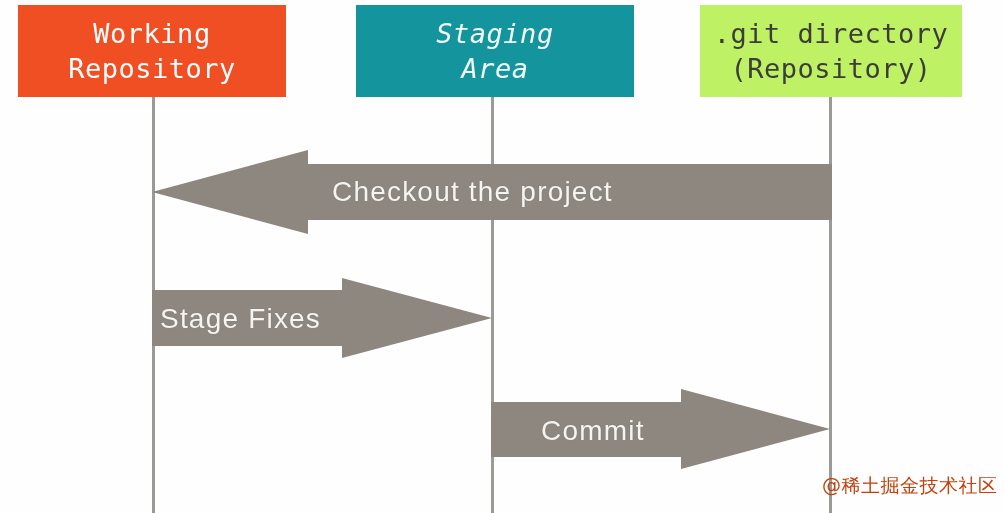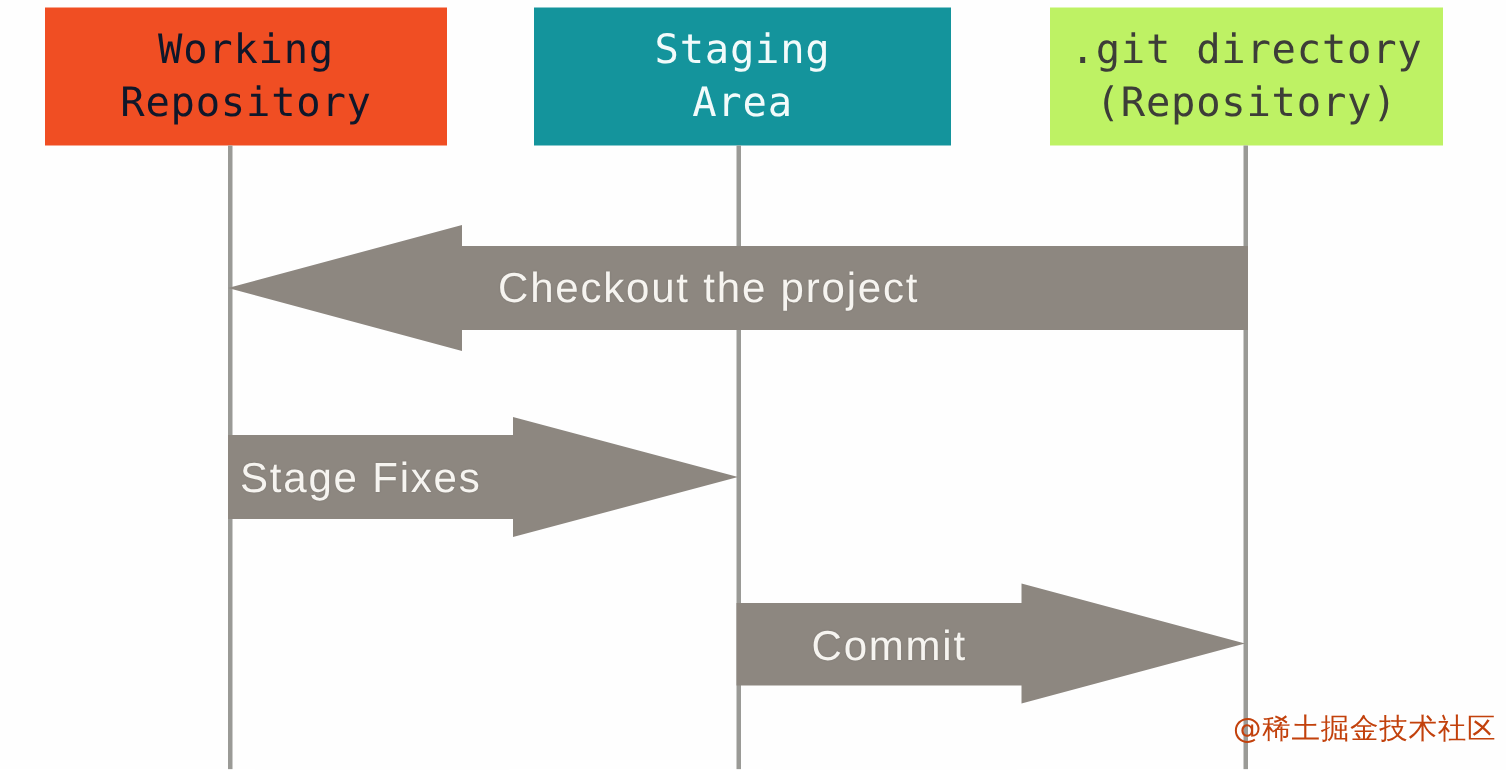--- a/index.html
+++ b/index.html
@@ -29,27 +29,27 @@
     line-height: 1.30;
     letter-spacing: 0.5px;
     white-space: pre;
     text-align: center;
   }
   .stage-box .line { display: block; }
 
   #box-working {
     left: 18px;  top: 5px;  width: 268px;  height: 92px;
     background: #f04e23;
-    color: #0f172a;
-    margin-left: 12px;
+    color: #ffffff;
   }
   #box-staging {
     left: 356px; top: 5px;  width: 278px;  height: 92px;
     background: #14949c;
     color: #f2fbfb;
+    font-style: italic;
   }
   #box-repo {
     left: 700px; top: 5px;  width: 262px;  height: 92px;
     background: #bef264;
     color: #3d3d38;
   }
 
   
   .lifeline {
     position: absolute;

